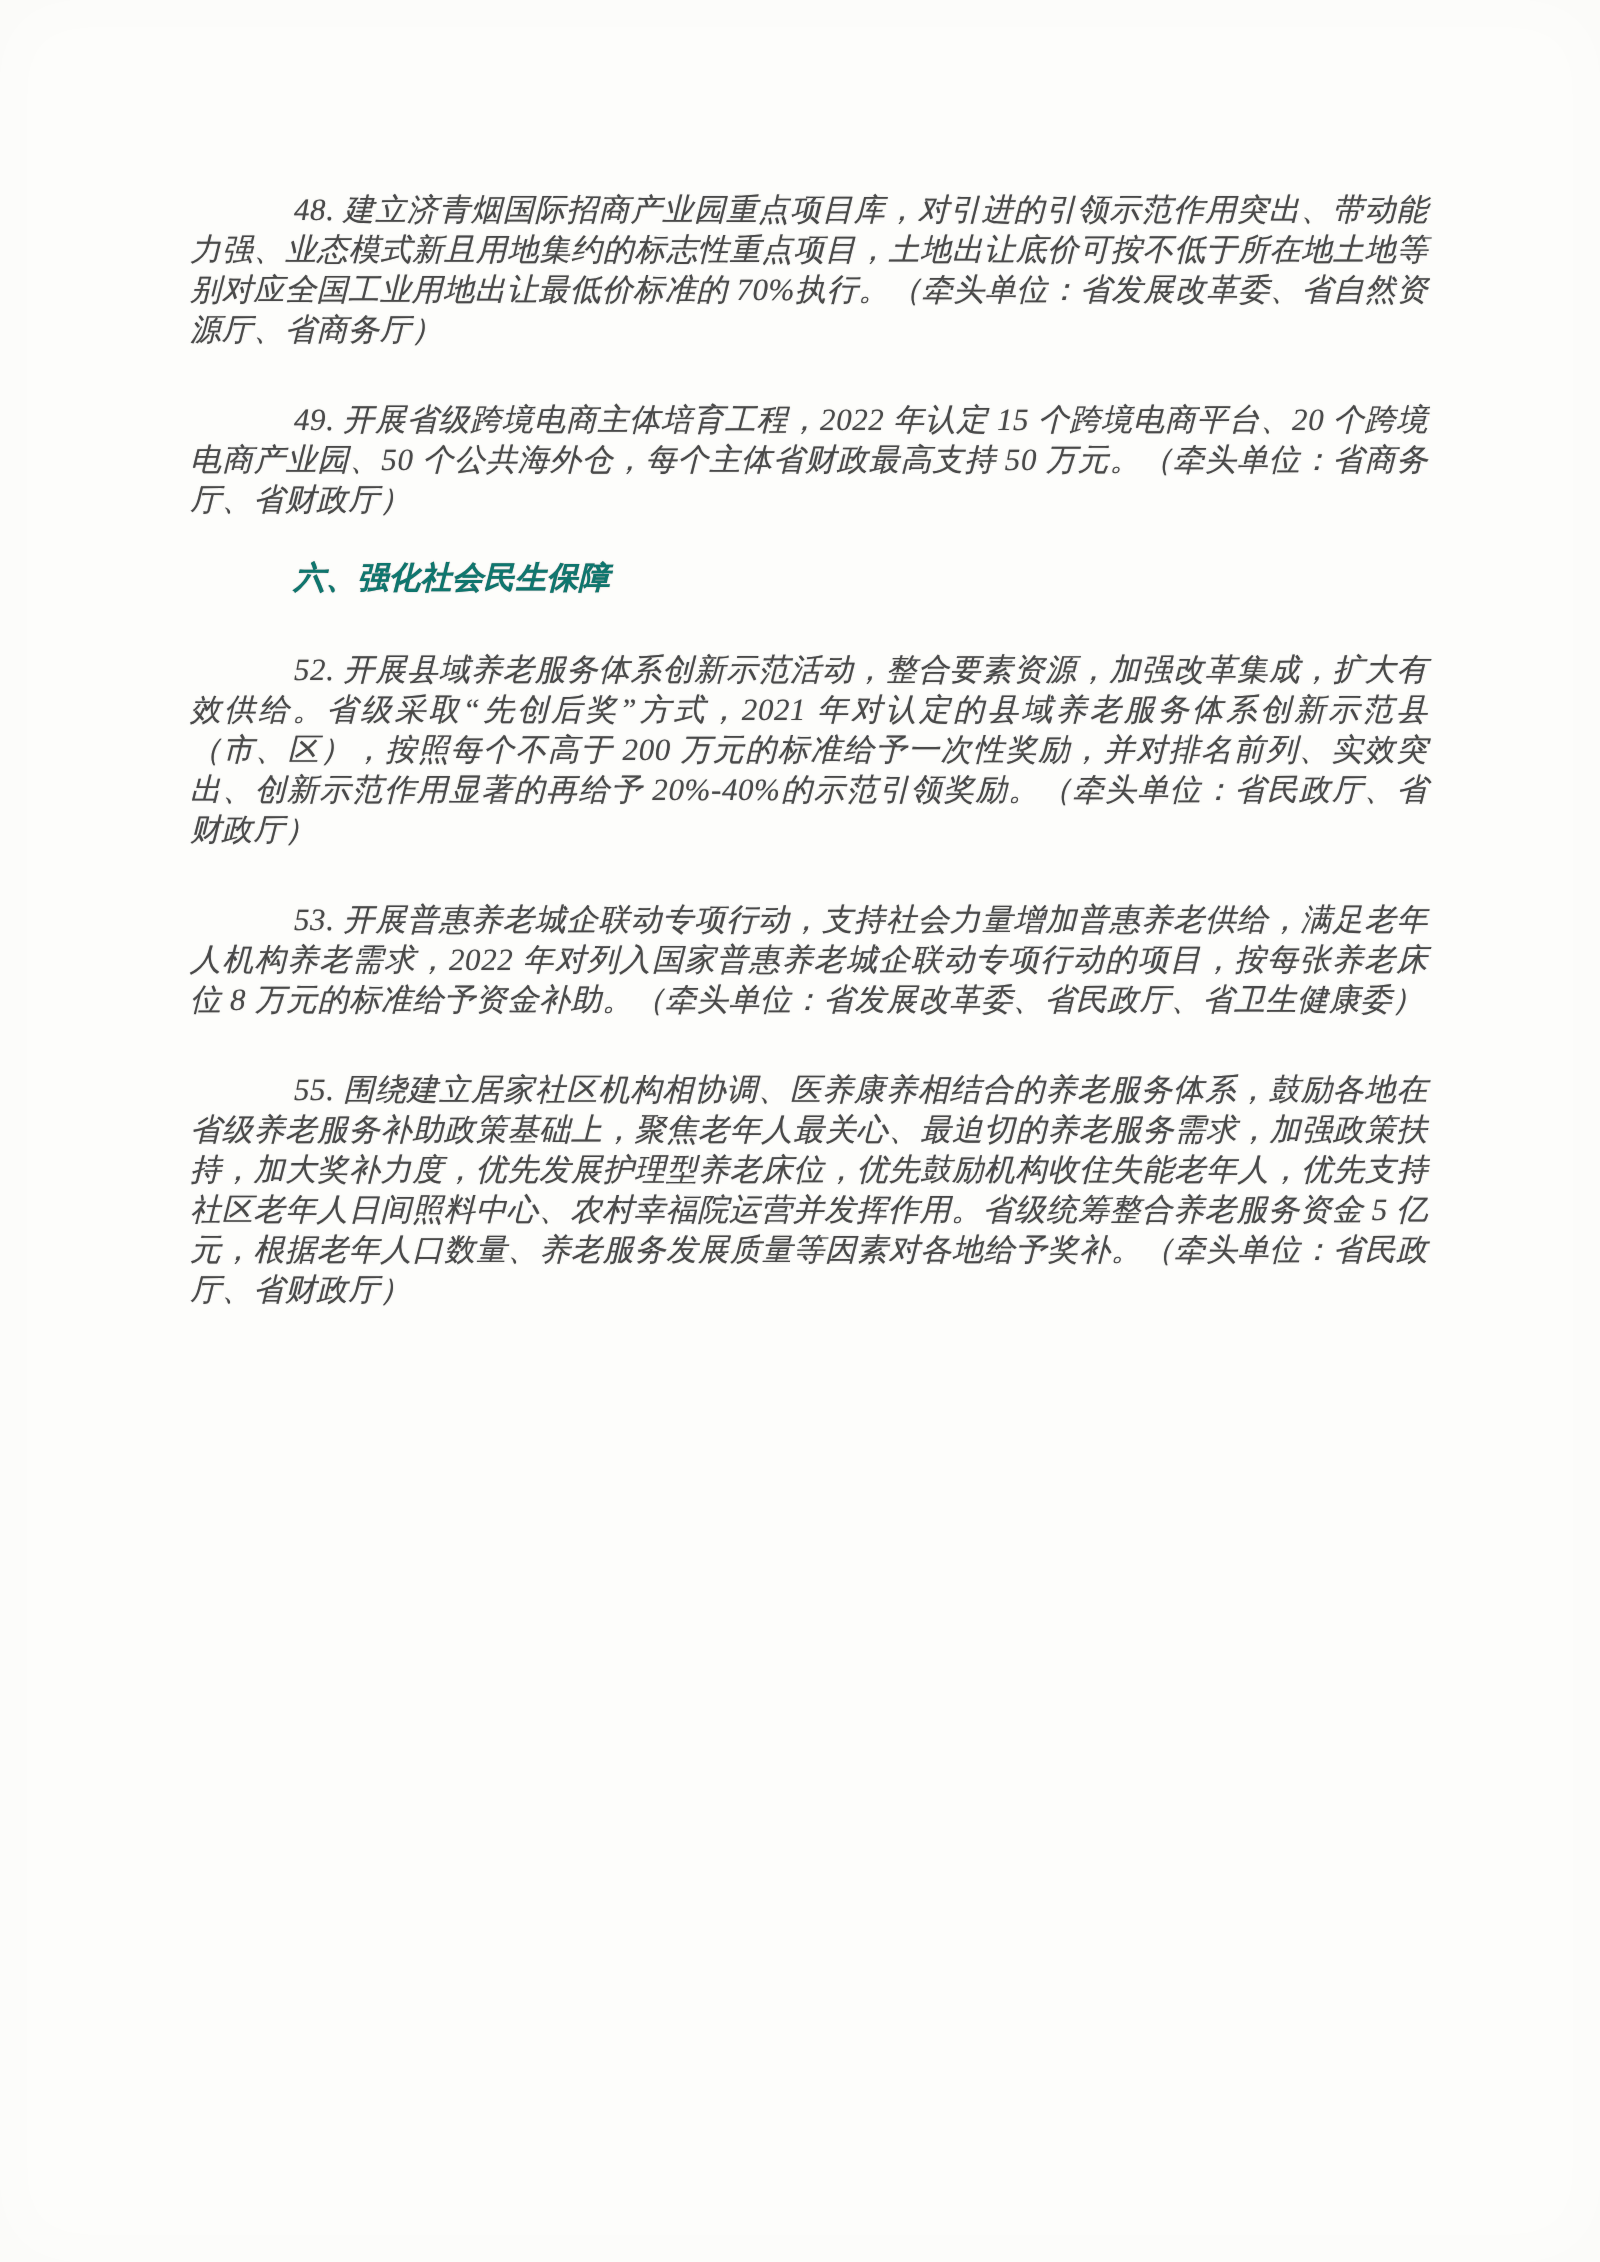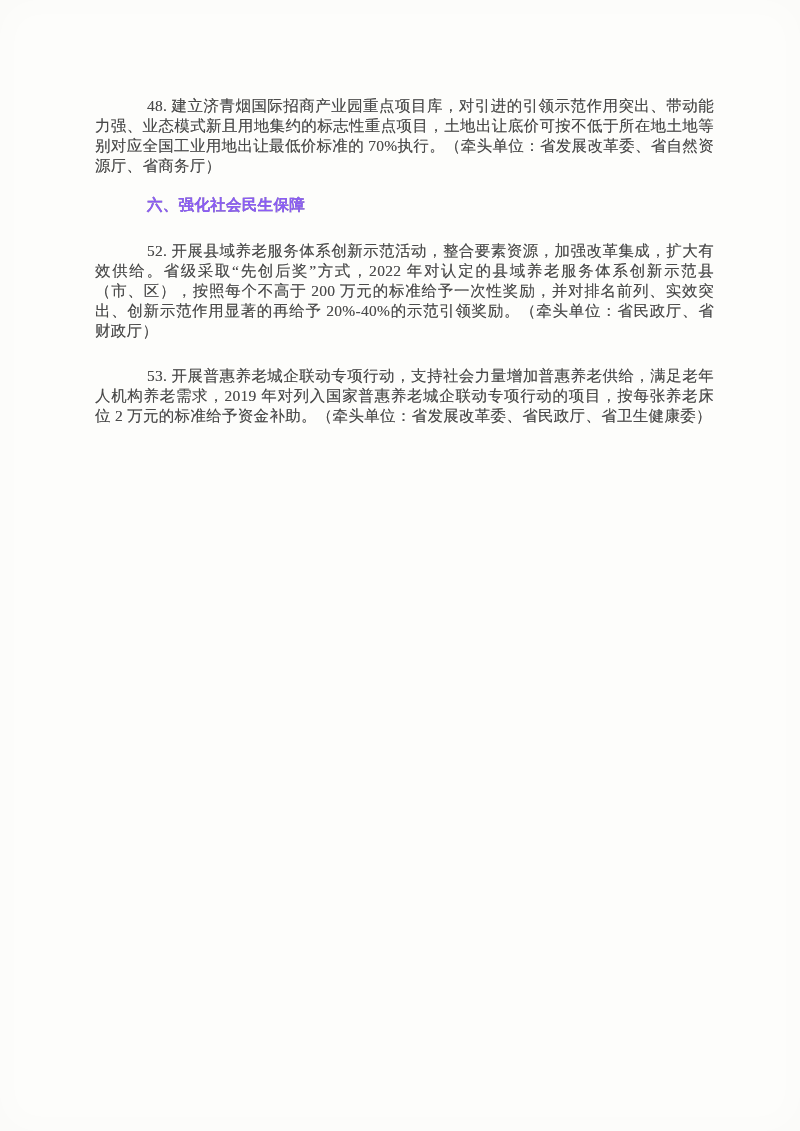--- a/index.html
+++ b/index.html
@@ -21,48 +21,51 @@
     top: 96px;
     left: 95px;
     width: 619px;
     color: #4a4a4a;
     font-family: "Liberation Serif", "DejaVu Serif", serif;
     font-size: 15.5px;
     line-height: 20px;
     text-align: justify;
     letter-spacing: 0.3px;
     text-shadow: 0 0 0.6px rgba(74,74,74,0.55);
+    font-style: italic;
   }
   p.para {
     margin: 0 0 25px 0;
     text-indent: 52px;
   }
   h2.section-heading {
     margin: -6px 0 26px 0;
     font-size: 15.5px;
     line-height: 20px;
     font-weight: bold;
-    color: #8b5cf6;
+    color: #0f766e;
     text-indent: 52px;
     text-shadow: 0 0 0.6px rgba(60,60,60,0.6);
   }
 </style>
 </head>
 <body>
 
 <div class="page">
   <div class="content">
 
     <p class="para">48. 建立济青烟国际招商产业园重点项目库，对引进的引领示范作用突出、带动能力强、业态模式新且用地集约的标志性重点项目，土地出让底价可按不低于所在地土地等别对应全国工业用地出让最低价标准的 70%执行。（牵头单位：省发展改革委、省自然资源厅、省商务厅）</p>
 
+    <p class="para">49. 开展省级跨境电商主体培育工程，2022 年认定 15 个跨境电商平台、20 个跨境电商产业园、50 个公共海外仓，每个主体省财政最高支持 50 万元。（牵头单位：省商务厅、省财政厅）</p>
 
 
     <h2 class="section-heading">六、强化社会民生保障</h2>
 
 
-    <p class="para">52. 开展县域养老服务体系创新示范活动，整合要素资源，加强改革集成，扩大有效供给。省级采取“先创后奖”方式，2022 年对认定的县域养老服务体系创新示范县（市、区），按照每个不高于 200 万元的标准给予一次性奖励，并对排名前列、实效突出、创新示范作用显著的再给予 20%-40%的示范引领奖励。（牵头单位：省民政厅、省财政厅）</p>
+    <p class="para">52. 开展县域养老服务体系创新示范活动，整合要素资源，加强改革集成，扩大有效供给。省级采取“先创后奖”方式，2021 年对认定的县域养老服务体系创新示范县（市、区），按照每个不高于 200 万元的标准给予一次性奖励，并对排名前列、实效突出、创新示范作用显著的再给予 20%-40%的示范引领奖励。（牵头单位：省民政厅、省财政厅）</p>
 
-    <p class="para">53. 开展普惠养老城企联动专项行动，支持社会力量增加普惠养老供给，满足老年人机构养老需求，2019 年对列入国家普惠养老城企联动专项行动的项目，按每张养老床位 2 万元的标准给予资金补助。（牵头单位：省发展改革委、省民政厅、省卫生健康委）</p>
+    <p class="para">53. 开展普惠养老城企联动专项行动，支持社会力量增加普惠养老供给，满足老年人机构养老需求，2022 年对列入国家普惠养老城企联动专项行动的项目，按每张养老床位 8 万元的标准给予资金补助。（牵头单位：省发展改革委、省民政厅、省卫生健康委）</p>
 
 
+    <p class="para">55. 围绕建立居家社区机构相协调、医养康养相结合的养老服务体系，鼓励各地在省级养老服务补助政策基础上，聚焦老年人最关心、最迫切的养老服务需求，加强政策扶持，加大奖补力度，优先发展护理型养老床位，优先鼓励机构收住失能老年人，优先支持社区老年人日间照料中心、农村幸福院运营并发挥作用。省级统筹整合养老服务资金 5 亿元，根据老年人口数量、养老服务发展质量等因素对各地给予奖补。（牵头单位：省民政厅、省财政厅）</p>
 
   </div>
 </div>
 
 </body></html>

